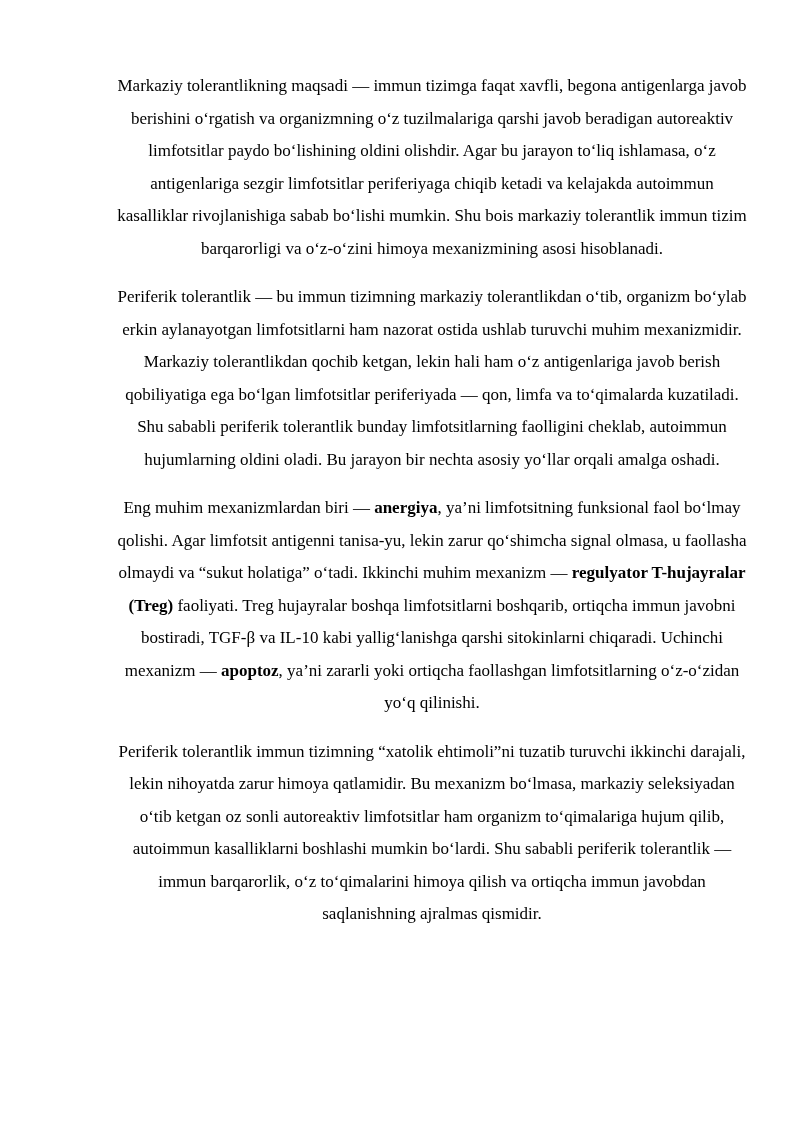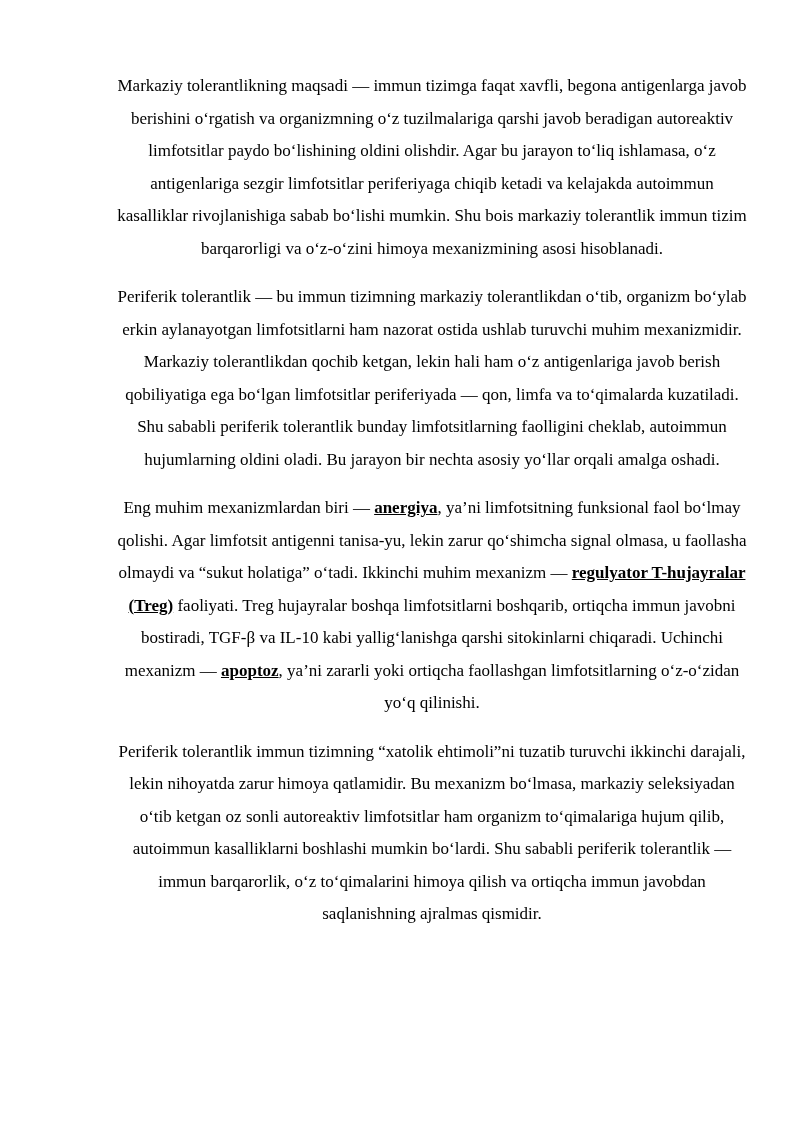--- a/index.html
+++ b/index.html
@@ -24,21 +24,20 @@
     line-height: 32.5px;
     color: #000000;
     text-align: center;
   }
   .doc-body p {
     margin: 0 0 16px 0;
     padding: 0;
   }
   .doc-body strong {
     font-weight: bold;
-    text-decoration: underline;
   }
 </style>
 </head>
 <body>
 
 <div class="page">
   <div class="doc-body" id="doc-body">
       <p><span>Markaziy tolerantlikning maqsadi — immun tizimga faqat xavfli, begona antigenlarga javob berishini oʻrgatish va organizmning oʻz tuzilmalariga qarshi javob beradigan autoreaktiv limfotsitlar paydo boʻlishining oldini olishdir. Agar bu jarayon toʻliq ishlamasa, oʻz antigenlariga sezgir limfotsitlar periferiyaga chiqib ketadi va kelajakda autoimmun kasalliklar rivojlanishiga sabab boʻlishi mumkin. Shu bois markaziy tolerantlik immun tizim barqarorligi va oʻz-oʻzini himoya mexanizmining asosi hisoblanadi.</span></p>
       <p><span>Periferik tolerantlik — bu immun tizimning markaziy tolerantlikdan oʻtib, organizm boʻylab erkin aylanayotgan limfotsitlarni ham nazorat ostida ushlab turuvchi muhim mexanizmidir. Markaziy tolerantlikdan qochib ketgan, lekin hali ham oʻz antigenlariga javob berish qobiliyatiga ega boʻlgan limfotsitlar periferiyada — qon, limfa va toʻqimalarda kuzatiladi. Shu sababli periferik tolerantlik bunday limfotsitlarning faolligini cheklab, autoimmun hujumlarning oldini oladi. Bu jarayon bir nechta asosiy yoʻllar orqali amalga oshadi.</span></p>
       <p><span>Eng muhim mexanizmlardan biri — </span><strong>anergiya</strong><span>, ya’ni limfotsitning funksional faol boʻlmay qolishi. Agar limfotsit antigenni tanisa-yu, lekin zarur qoʻshimcha signal olmasa, u faollasha olmaydi va “sukut holatiga” oʻtadi. Ikkinchi muhim mexanizm — </span><strong>regulyator T-hujayralar (Treg)</strong><span> faoliyati. Treg hujayralar boshqa limfotsitlarni boshqarib, ortiqcha immun javobni bostiradi, TGF-β va IL-10 kabi yalligʻlanishga qarshi sitokinlarni chiqaradi. Uchinchi mexanizm — </span><strong>apoptoz</strong><span>, ya’ni zararli yoki ortiqcha faollashgan limfotsitlarning oʻz-oʻzidan yoʻq qilinishi.</span></p>

